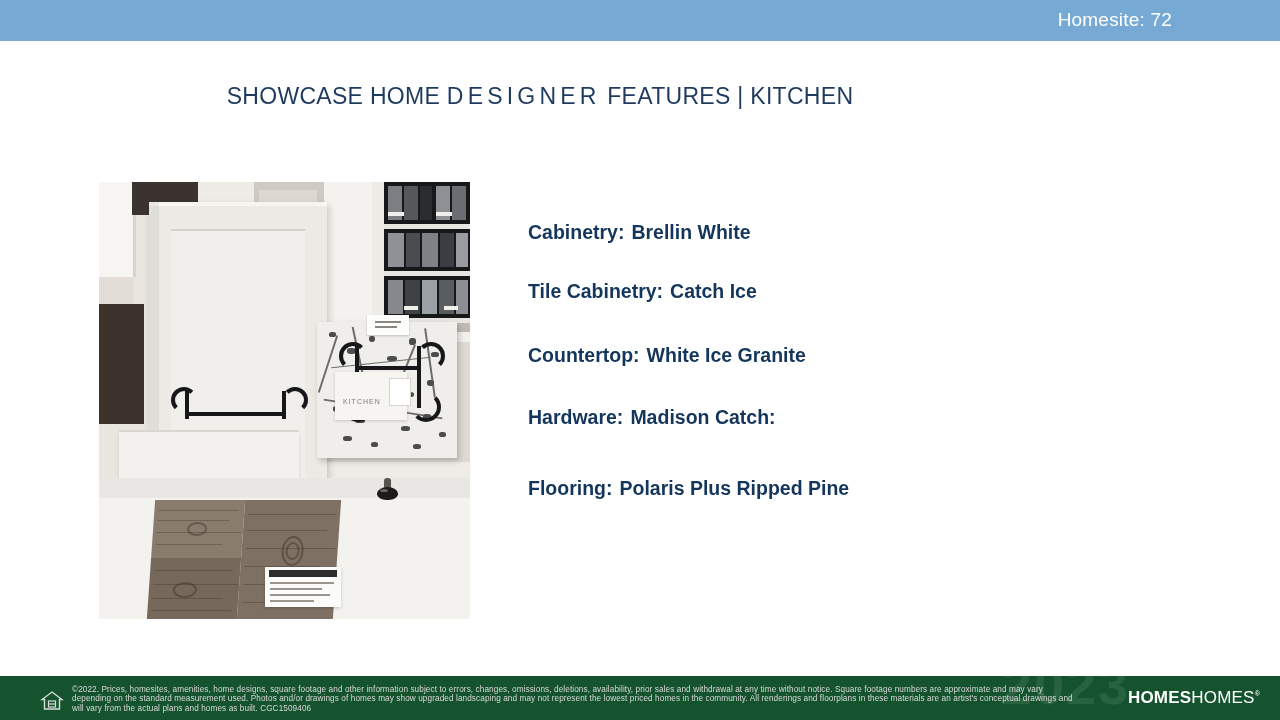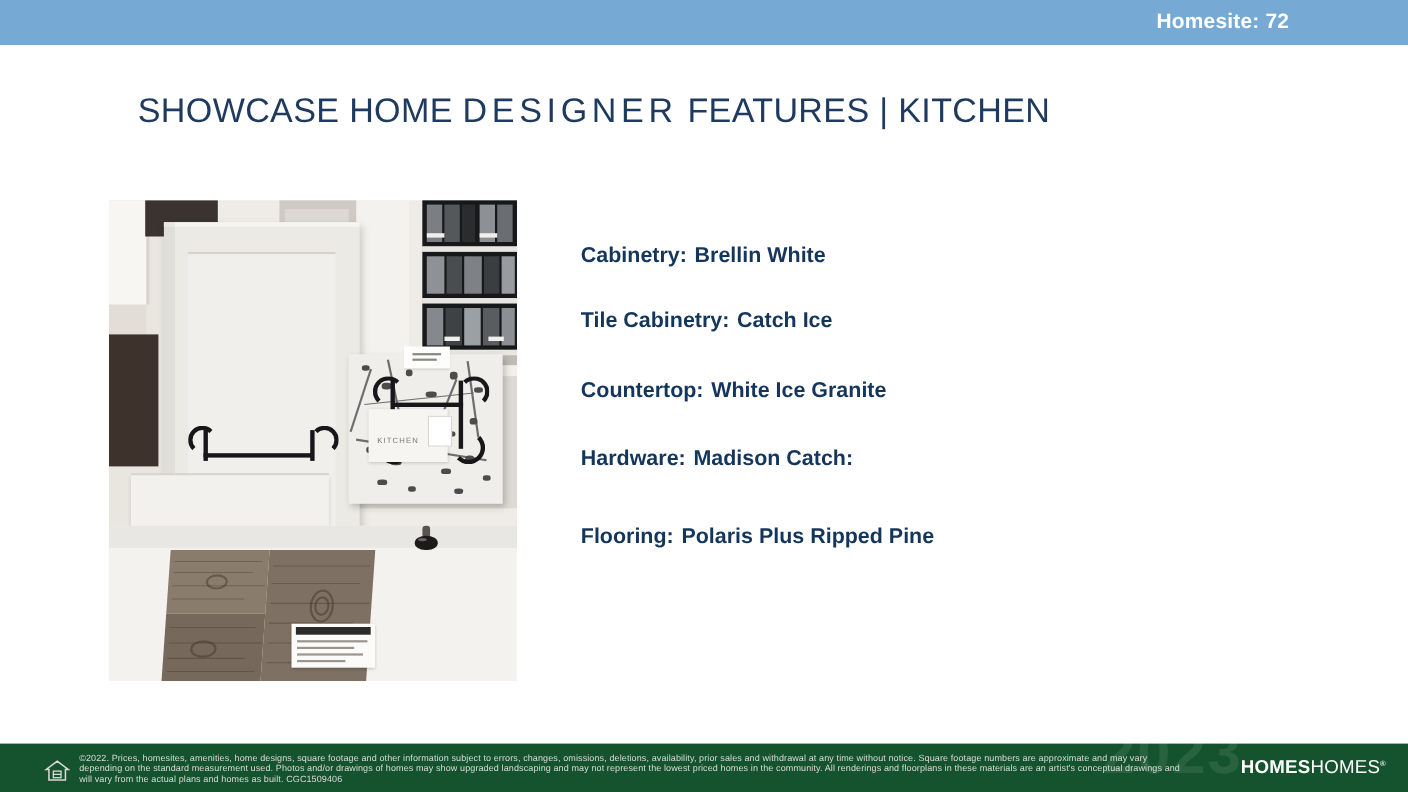--- a/index.html
+++ b/index.html
@@ -9,30 +9,30 @@
     overflow:hidden;position:relative;
   }
 
   
   .header-band{
     position:absolute;left:0;top:0;width:1280px;height:41px;
     background:#76aad4;
   }
   .homesite-label{
     position:absolute;right:108px;top:9px;
-    color:#ffffff;font-size:19px;font-weight:700;letter-spacing:.2px;
+    color:#ffffff;font-size:19px;font-weight:400;letter-spacing:.2px;
     white-space:nowrap;
     margin-left:20px;
   }
 
   
   .slide-title{
     position:absolute;left:0;top:83px;width:1080px;
     text-align:center;color:#1f3a5f;
-    font-size:31px;font-weight:400;letter-spacing:.3px;white-space:nowrap;
+    font-size:23px;font-weight:400;letter-spacing:.3px;white-space:nowrap;
   }
   .slide-title .spaced{letter-spacing:4.2px;}
 
   
   .photo{
     position:absolute;left:99px;top:182px;width:371px;height:437px;
     overflow:hidden;background:#efece8;
   }
   .ph-layer{position:absolute;}
 

